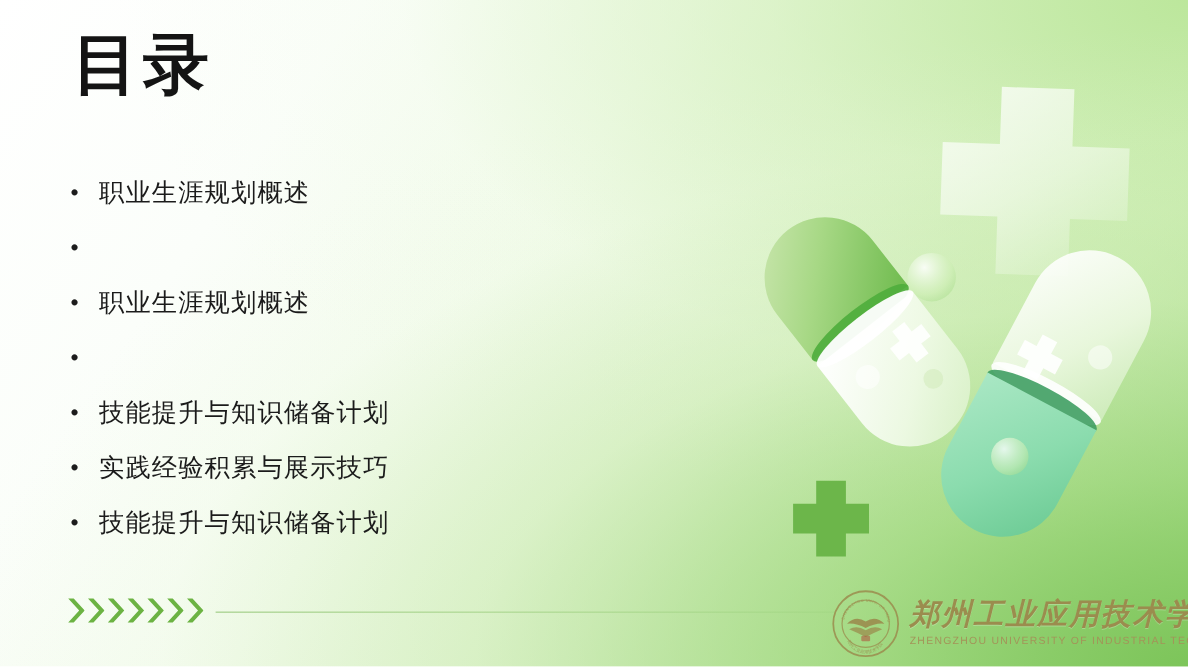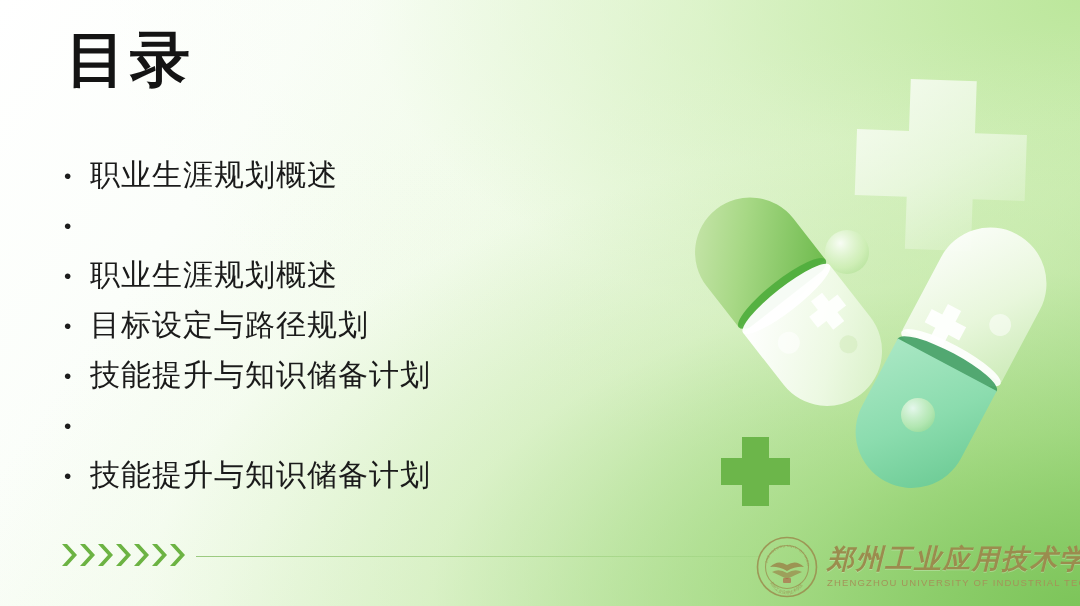--- a/index.html
+++ b/index.html
@@ -54,21 +54,21 @@
   .toc-bullet {
     width:30px;
     flex:0 0 30px;
     font-size:21px;
     line-height:1;
     color:#1c1c1c;
     text-align:left;
     padding-left:4px;
   }
   .toc-label {
-    font-size:30px;
+    font-size:23px;
     color:#1b1b1b;
     letter-spacing:1px;
     font-family:"DejaVu Sans","Liberation Sans",sans-serif;
     white-space:nowrap;
   }
 
   
   .footer-rule {
     position:absolute;
     left:196px; top:556px;
@@ -207,30 +207,30 @@
       <span class="toc-bullet">•</span>
     </div>
 
     <div class="toc-item">
       <span class="toc-bullet">•</span>
       <span class="toc-label">职业生涯规划概述</span>
     </div>
 
     <div class="toc-item">
       <span class="toc-bullet">•</span>
-      <span class="toc-label">目标设定与路径规划</span>
     </div>
 
     <div class="toc-item">
       <span class="toc-bullet">•</span>
       <span class="toc-label">技能提升与知识储备计划</span>
     </div>
 
     <div class="toc-item">
       <span class="toc-bullet">•</span>
+      <span class="toc-label">实践经验积累与展示技巧</span>
     </div>
 
     <div class="toc-item">
       <span class="toc-bullet">•</span>
       <span class="toc-label">技能提升与知识储备计划</span>
     </div>
 
   </div>
 
   <div class="chevrons">

